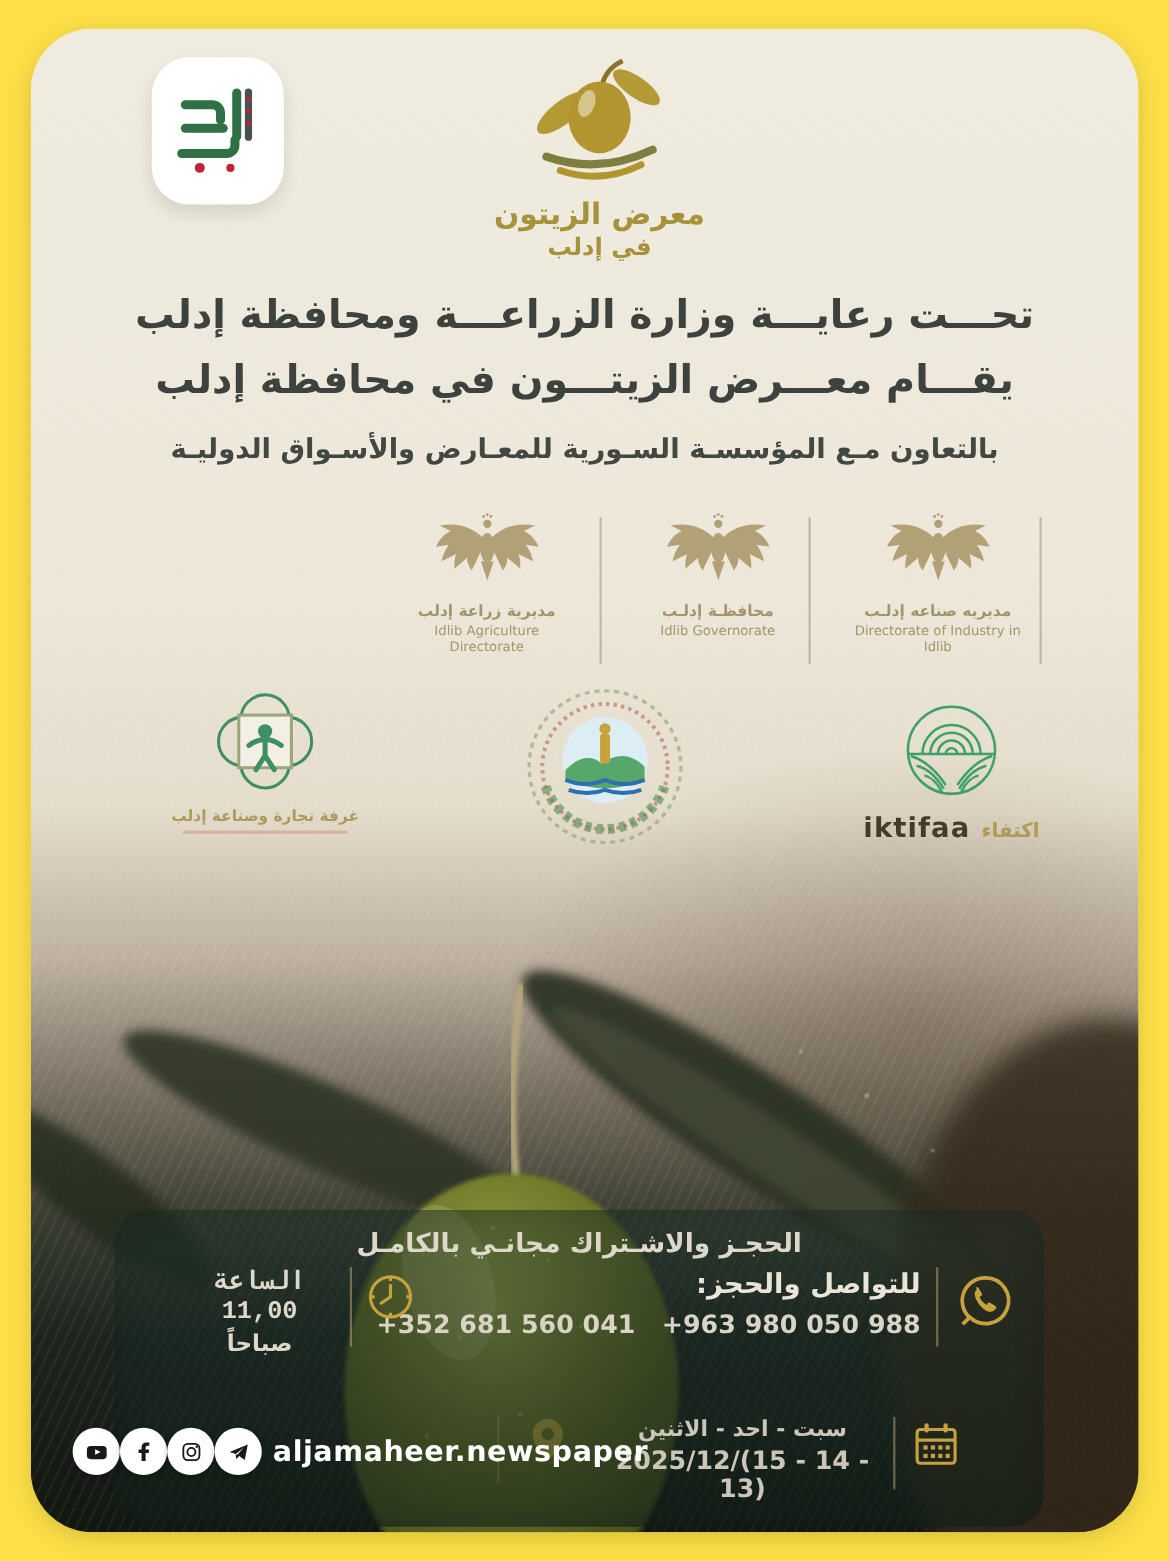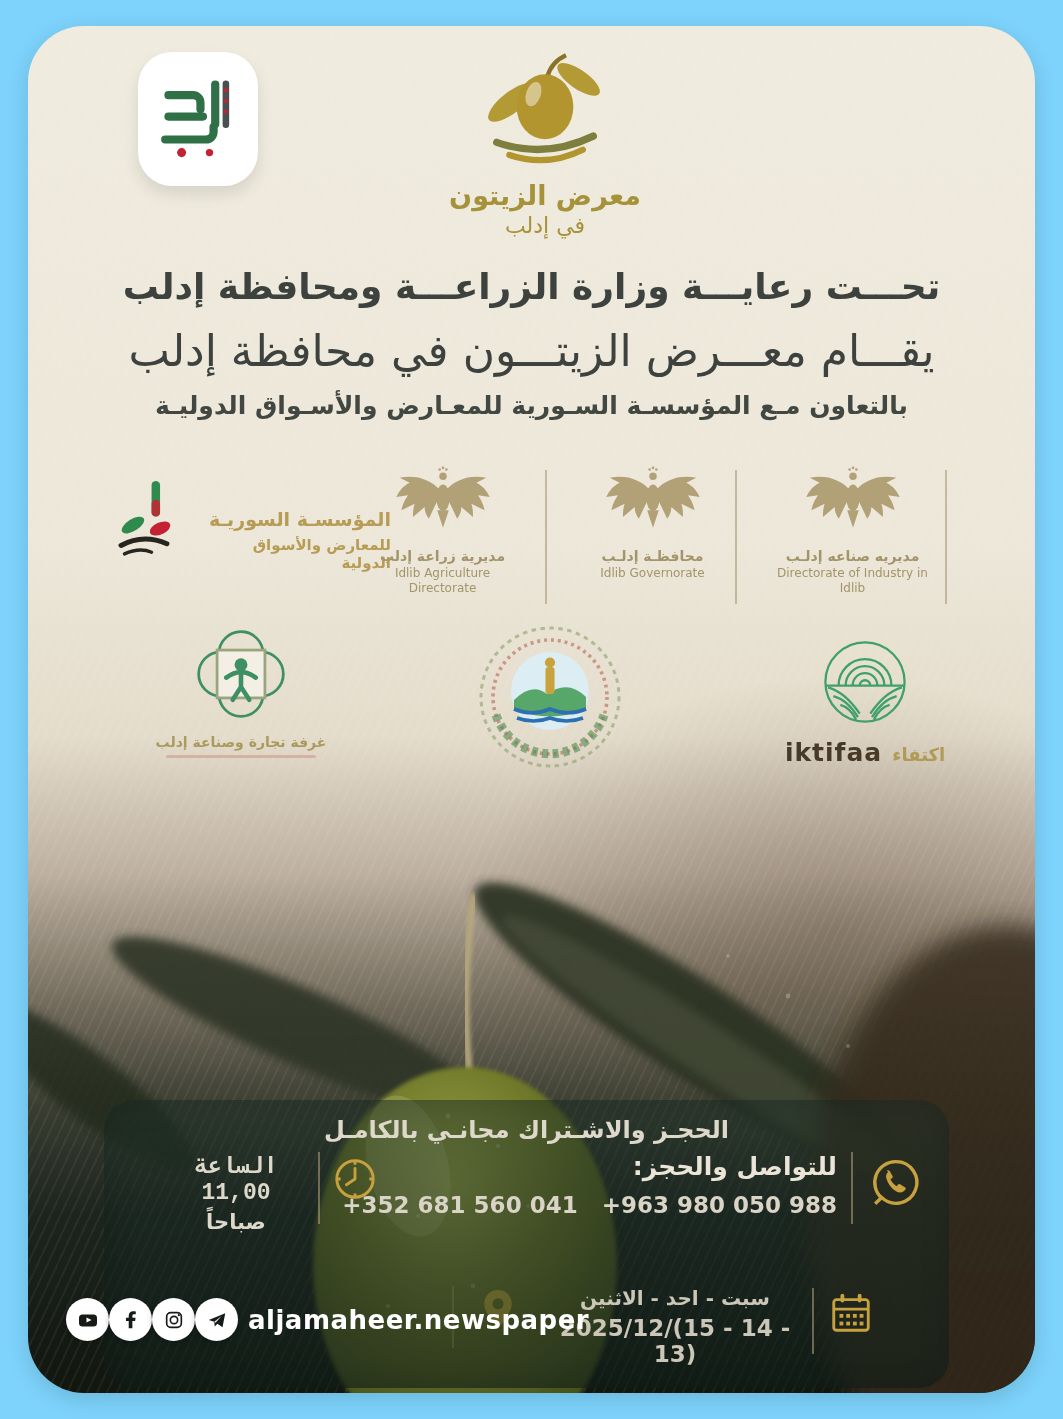--- a/index.html
+++ b/index.html
@@ -1,36 +1,36 @@
 <!DOCTYPE html>
 <html lang="ar"><head>
 <meta charset="utf-8">
 <style>
   html,body{margin:0;padding:0;background:#fff;}
-  .frame{position:relative;width:1063px;height:1419px;background:#7dd3fc;overflow:hidden;
+  .frame{position:relative;width:1063px;height:1419px;background:#fde047;overflow:hidden;
          font-family:"DejaVu Sans",sans-serif;}
   .card{position:absolute;left:28px;top:26px;width:1007px;height:1367px;border-radius:56px;
         overflow:hidden;box-shadow:0 6px 22px rgba(0,0,0,.14);
         background:
           radial-gradient(540px 360px at 80% 66%, rgba(80,60,40,.30), transparent 70%),
           linear-gradient(180deg,#efebde 0%,#ece7d9 38%,#e4dccb 52%,#bdb0a0 62%,#776f60 71%,#3a3e31 79%,#1d241e 87%,#11160f 100%);}
   .card::before{content:"";position:absolute;inset:0;z-index:1;pointer-events:none;
         background:repeating-linear-gradient(115deg,rgba(255,255,255,.05) 0 2px,transparent 2px 9px);}
   .abs{position:absolute;}
   .z{z-index:3;}
   
   .badge{left:110px;top:26px;width:120px;height:134px;border-radius:34px;background:#ffffff;
          box-shadow:0 8px 16px rgba(0,0,0,.10);display:flex;align-items:center;justify-content:center;}
   .event-logo{left:417px;top:24px;width:200px;text-align:center;}
   .event-title{font-size:27px;font-weight:bold;color:#a6923a;line-height:1.15;}
-  .event-title2{font-size:22px;font-weight:normal;color:#a6923a;margin-top:2px;}
+  .event-title2{font-size:22px;font-weight:bold;color:#a6923a;margin-top:2px;}
   
   .headline{left:50px;right:50px;top:240px;text-align:center;direction:rtl;color:#3d423e;}
   .hl1{font-size:36px;font-weight:bold;margin-bottom:18px;text-align:center;}
-  .hl2{font-size:44px;font-weight:normal;margin-bottom:15px;}
+  .hl2{font-size:36px;font-weight:bold;margin-bottom:27px;}
   .hl3{font-size:25px;font-weight:bold;color:#44494401;color:#424741;}
   
   .vdiv{width:2px;background:rgba(160,145,110,.55);}
   .sp-block{text-align:center;color:#a3946a;}
   .sp-ar{font-size:14px;font-weight:bold;direction:rtl;margin-top:4px;}
   .sp-en{font-size:12px;line-height:1.25;margin-top:2px;}
   .syr-text{direction:rtl;text-align:right;color:#b79c55;font-weight:bold;}
   .syr1{font-size:19px;letter-spacing:1px;}
   .syr2{font-size:15px;margin-top:6px;}
   .iktifaa-row{display:flex;justify-content:center;align-items:baseline;gap:10px;margin-top:8px;}
@@ -133,34 +133,20 @@
       <div class="event-title" dir="rtl">معرض الزيتون</div>
       <div class="event-title2" dir="rtl">في إدلب</div>
     </div>
 
     <div class="abs z headline">
       <div class="hl1">تحـــت رعايـــة وزارة الزراعـــة ومحافظة إدلب</div>
       <div class="hl2">يقـــام معـــرض الزيتـــون في محافظة إدلب</div>
       <div class="hl3">بالتعاون مـع المؤسسـة السـورية للمعـارض والأسـواق الدوليـة</div>
     </div>
 
-    <div class="abs z" style="left:88px;top:448px;width:275px;display:flex;gap:10px;align-items:flex-start;">
-      <svg width="78" height="92" viewBox="0 0 90 100">
-        <rect x="42" y="4" width="10" height="42" rx="5" fill="#2f8a4e"></rect>
-        <rect x="42" y="26" width="10" height="20" rx="5" fill="#c42233" opacity=".85"></rect>
-        <ellipse cx="20" cy="56" rx="15" ry="7" fill="#2f8a4e" transform="rotate(-32 20 56)"></ellipse>
-        <ellipse cx="52" cy="60" rx="13" ry="7" fill="#c42233" transform="rotate(-24 52 60)"></ellipse>
-        <path d="M6 80 Q32 66 60 78" stroke="#26261f" stroke-width="6" fill="none" stroke-linecap="round"></path>
-        <path d="M10 90 Q28 82 42 88" stroke="#26261f" stroke-width="4" fill="none" stroke-linecap="round"></path>
-      </svg>
-      <div class="syr-text" style="margin-top:34px;">
-        <div class="syr1">المؤسسـة السوريـة</div>
-        <div class="syr2">للمعارض والأسواق الدولية</div>
-      </div>
-    </div>
 
     <div class="abs z sp-block" style="left:337px;top:438px;width:155px;">
       <svg width="100" height="76" viewBox="0 0 120 90">
         <g fill="#b2a176">
           <circle cx="56" cy="6" r="1.6"></circle>
             <circle cx="60" cy="4" r="1.6"></circle>
             <circle cx="64" cy="6" r="1.6"></circle>
           <circle cx="60" cy="14" r="4.5"></circle>
           <ellipse cx="60" cy="40" rx="8" ry="16"></ellipse>
           <path d="M53 55 L67 55 L60 76 Z"></path>

